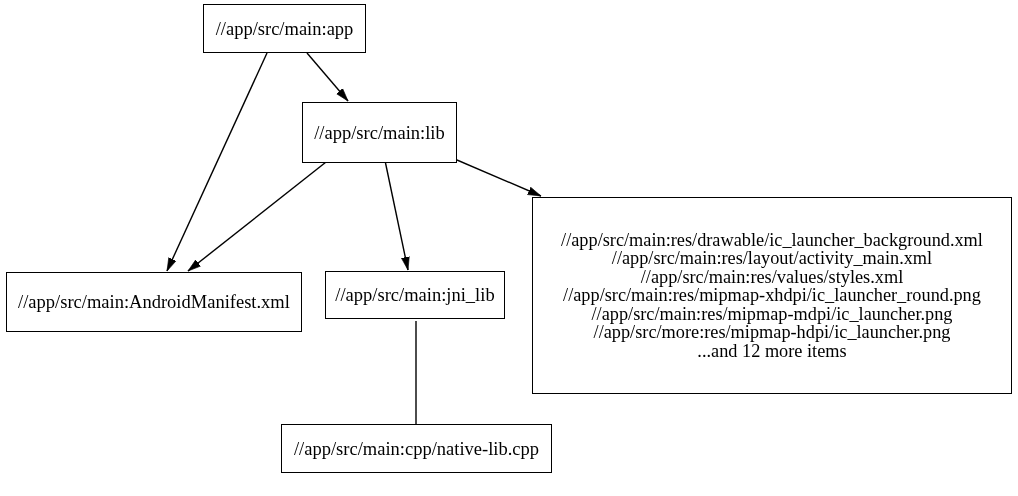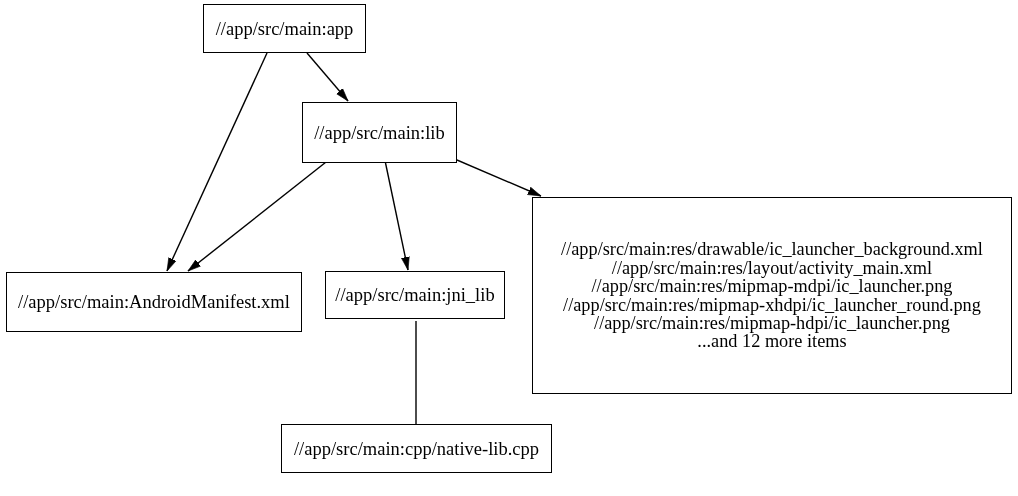--- a/index.html
+++ b/index.html
@@ -82,23 +82,24 @@
     <span>//app/src/main:AndroidManifest.xml</span>
   </div>
 
   <div class="node" id="node-jni">
     <span>//app/src/main:jni_lib</span>
   </div>
 
   <div class="node multiline" id="node-res">
     <div>//app/src/main:res/drawable/ic_launcher_background.xml</div>
     <div>//app/src/main:res/layout/activity_main.xml</div>
+    <div>//app/src/main:res/values/styles.xml</div>
+    <div>//app/src/main:res/mipmap-xhdpi/ic_launcher_round.png</div>
     <div>//app/src/main:res/mipmap-mdpi/ic_launcher.png</div>
-    <div>//app/src/main:res/mipmap-xhdpi/ic_launcher_round.png</div>
-    <div>//app/src/main:res/mipmap-hdpi/ic_launcher.png</div>
+    <div>//app/src/more:res/mipmap-hdpi/ic_launcher.png</div>
     <div>...and 12 more items</div>
   </div>
 
   <div class="node" id="node-cpp">
     <span>//app/src/main:cpp/native-lib.cpp</span>
   </div>
 
 </div>
 
 </body></html>

